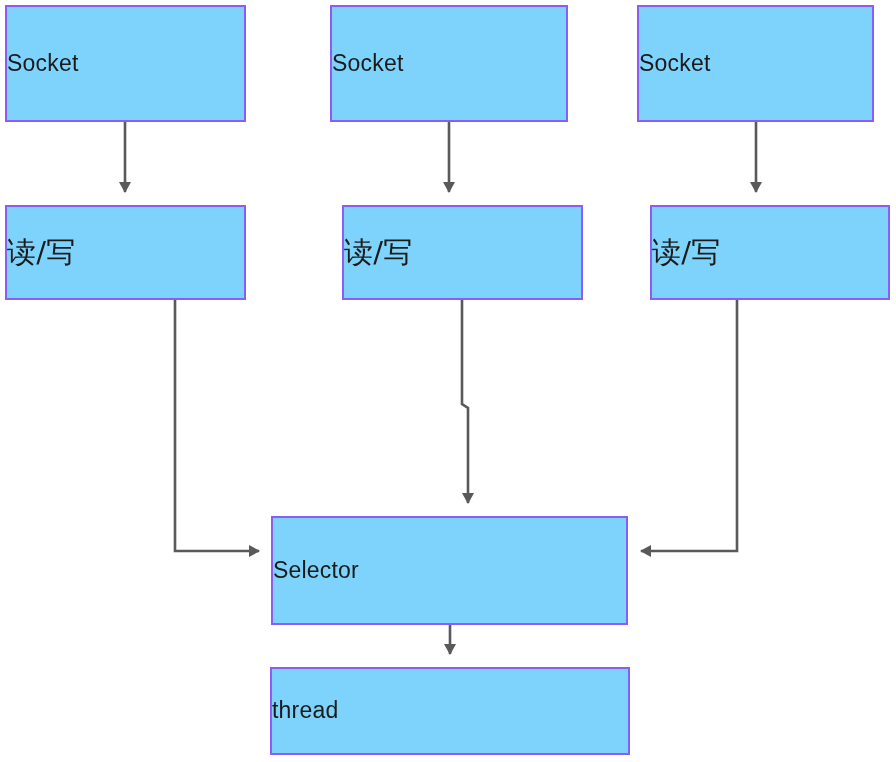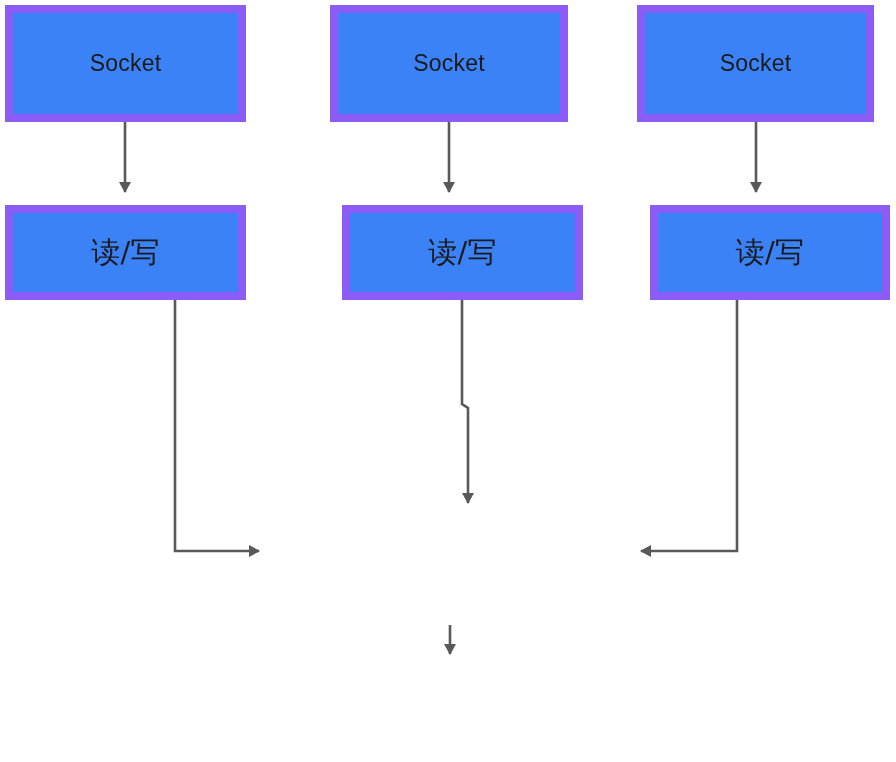--- a/index.html
+++ b/index.html
@@ -21,25 +21,24 @@
   #edge-layer {
     position: absolute;
     left: 0;
     top: 0;
     width: 896px;
     height: 762px;
   }
   .node {
     position: absolute;
     box-sizing: border-box;
-    background: #3b82f6;
-    border: 8px solid #8b5cf6;
+    background: #7dd3fc;
+    border: 2px solid #8b5cf6;
     display: flex;
     align-items: center;
-    justify-content: center;
     z-index: 2;
   }
   .node-label {
     color: #1a1a1a;
     font-size: 23px;
     line-height: 1.2;
     font-weight: 400;
     letter-spacing: 0.2px;
     white-space: nowrap;
     user-select: none;
@@ -102,15 +101,21 @@
   </div>
 
   <div class="node" style="left:342px; top:205px; width:241px; height:95px;">
     <span class="node-label cjk">读/写</span>
   </div>
 
   <div class="node" style="left:650px; top:205px; width:240px; height:95px;">
     <span class="node-label cjk">读/写</span>
   </div>
 
+  <div class="node" style="left:271px; top:516px; width:357px; height:109px;">
+    <span class="node-label">Selector</span>
+  </div>
 
+  <div class="node" style="left:270px; top:667px; width:360px; height:88px;">
+    <span class="node-label">thread</span>
+  </div>
 
 </div>
 
 </body></html>

